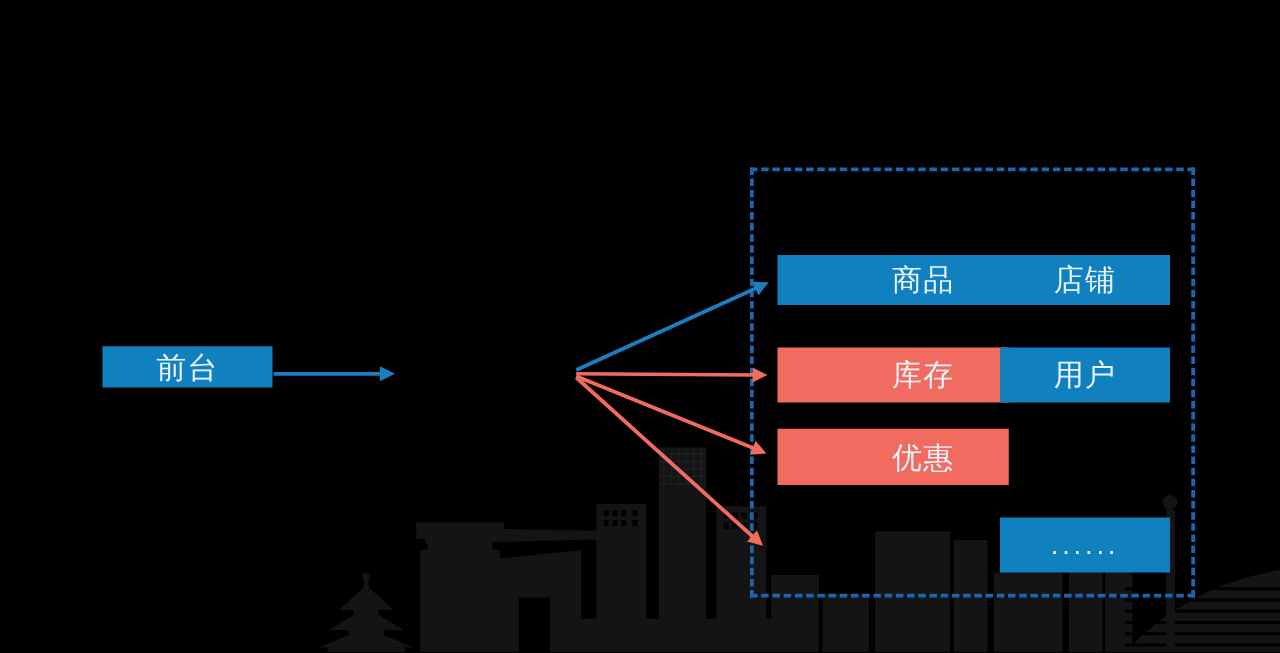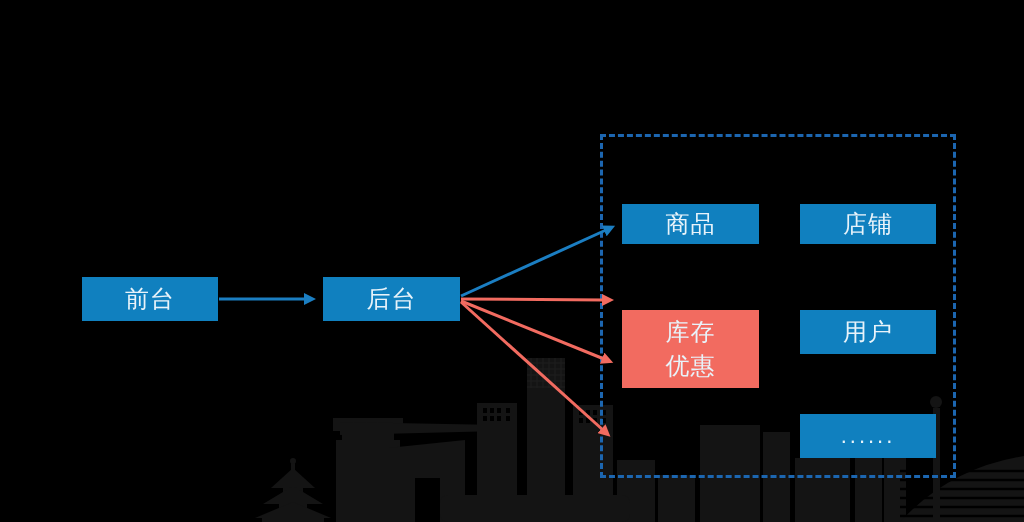--- a/index.html
+++ b/index.html
@@ -3,42 +3,42 @@
 <meta charset="utf-8">
 <style>
   html,body{margin:0;padding:0;background:#000;}
   .canvas{
     position:relative;width:1024px;height:522px;background:#000;overflow:hidden;
     font-family:"Liberation Sans","DejaVu Sans",sans-serif;
   }
   .layer{position:absolute;left:0;top:0;width:1024px;height:522px;pointer-events:none;}
   
   .node{
-    position:absolute;width:136px;height:44px;display:flex;align-items:center;justify-content:center;
+    position:absolute;width:136px;height:33px;display:flex;align-items:center;justify-content:center;
     background:#1080bf;color:#e8f3fa;font-size:24px;font-weight:300;letter-spacing:1px;
   }
   #node-frontend{left:82px;top:277px;}
   #node-backend{left:323px;top:277px;width:137px;}
   
   .dep-group{
     position:absolute;left:600px;top:134px;width:356px;height:344px;
     border:3px dashed #1c66b0;box-sizing:border-box;
   }
   .group-title{
     position:absolute;top:12px;left:0;right:0;text-align:center;
     color:#ffffff;font-size:22px;font-weight:bold;letter-spacing:2px;
   }
   .dep-item{
     position:absolute;display:flex;align-items:center;justify-content:center;
     color:#e8f3fa;font-size:24px;font-weight:300;letter-spacing:1px;
   }
-  .c1{left:19px;width:137px;}
+  .c1{left:19px;width:137px;padding-left:48px;}
   .c2{left:197px;width:136px;}
   .r1{top:67px;height:40px;}
-  .r2{top:141px;height:44px;margin-top:32px;}
+  .r2{top:141px;height:44px;}
   .r3{top:206px;height:45px;}
   .r4{top:277px;height:44px;}
   .blue{background:#1080bf;}
   .red{background:#f26b60;}
   .ellipsis{font-size:22px;font-weight:400;letter-spacing:3px;}
   
   .arrow-blue{stroke:#1b7ec2;stroke-width:3;}
   .arrow-red{stroke:#f26b60;stroke-width:3;}
   
   .skyline{position:absolute;left:0;bottom:0;}
@@ -129,23 +129,20 @@
       </g>
       <rect x="933" y="68" width="7" height="114" fill="#141414"></rect>
       <circle cx="936" cy="62" r="6" fill="#141414"></circle>
     </g>
   </svg>
 
   <div class="node" id="node-frontend">
     <span>前台</span>
   </div>
 
-  <div class="node" id="node-backend">
-    <span>后台</span>
-  </div>
 
   <div class="dep-group">
     <div class="dep-item c1 r1 blue">商品</div>
     <div class="dep-item c2 r1 blue">店铺</div>
     <div class="dep-item c1 r2 red">库存</div>
     <div class="dep-item c1 r3 red">优惠</div>
     <div class="dep-item c2 r2 blue">用户</div>
     <div class="dep-item c2 r4 ellipsis blue">......</div>
   </div>
 

